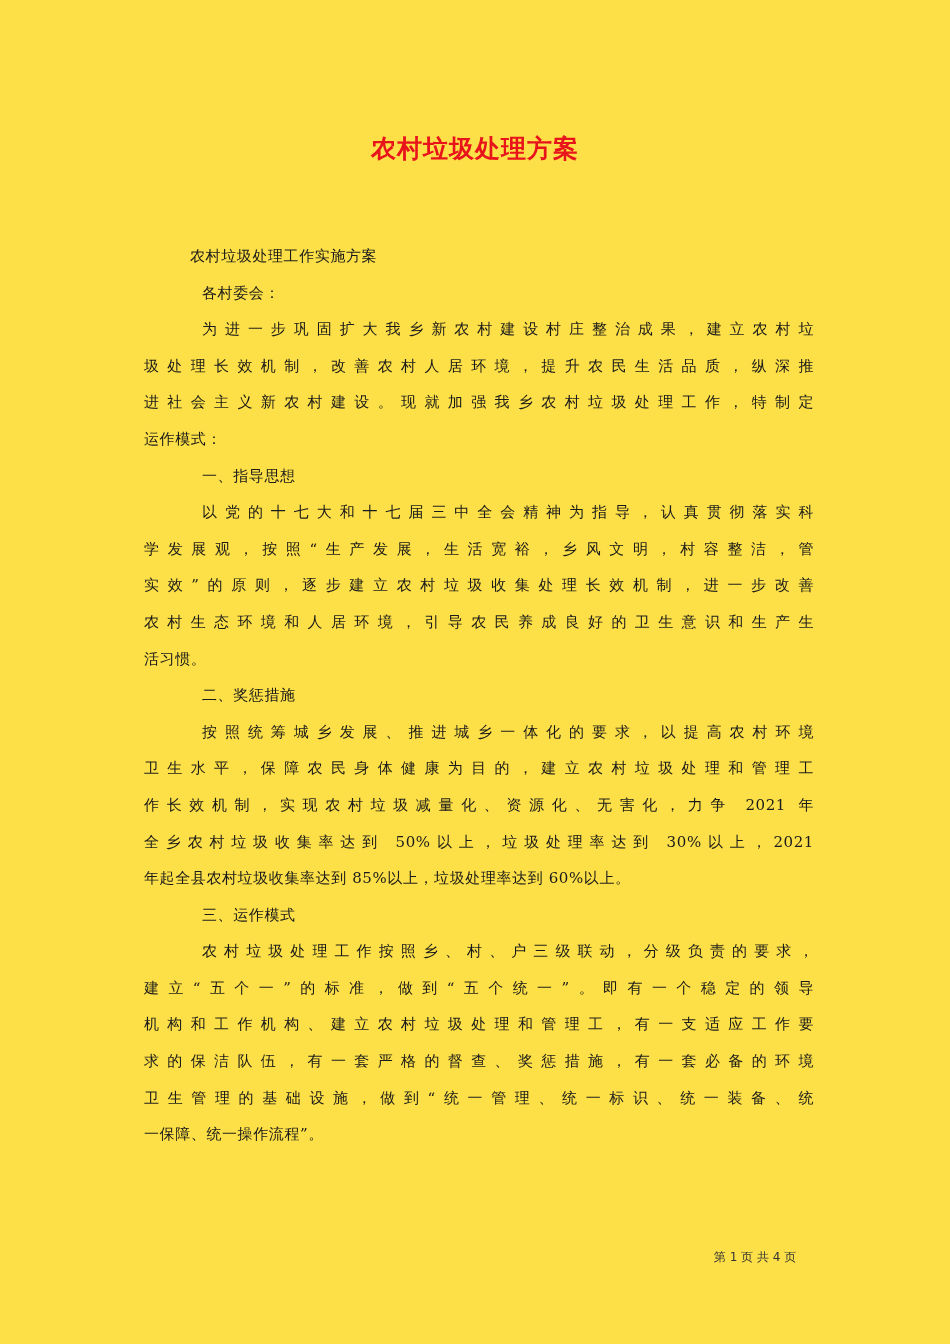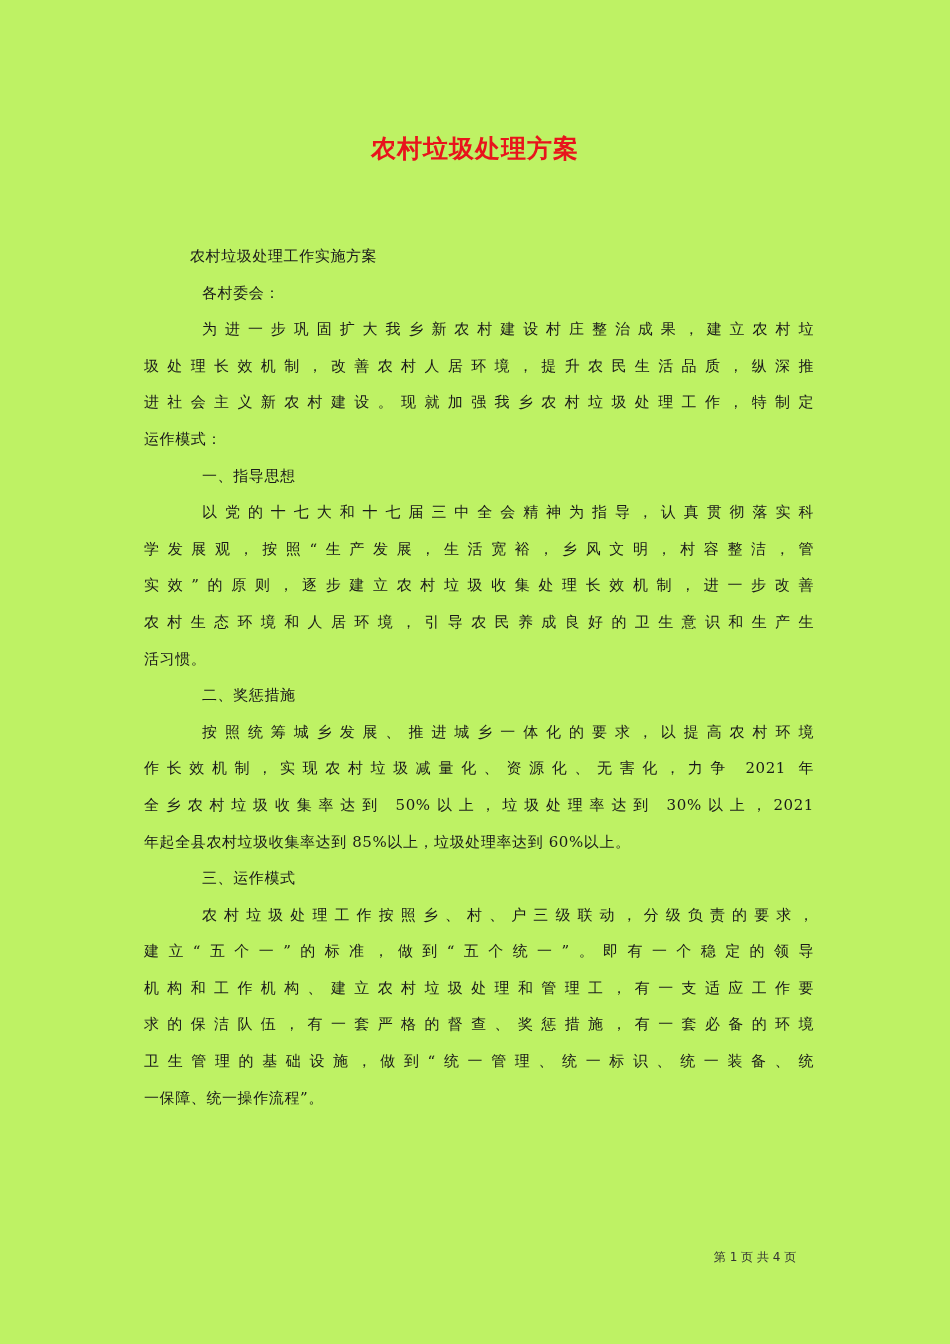--- a/index.html
+++ b/index.html
@@ -13,21 +13,21 @@
       position: relative;
       overflow: hidden;
       font-family: "DejaVu Serif", "Liberation Serif", serif;
       color: #1a1a1a;
     }
     .page {
       position: absolute;
       left: 0; top: 0;
       width: 950px;
       height: 1344px;
-      background: #bef264;
+      background: #fde047;
     }
     .doc-title {
       position: absolute;
       top: 132px;
       left: 0;
       width: 950px;
       text-align: center;
       color: #e8141c;
       font-family: "DejaVu Sans", "Liberation Sans", sans-serif;
       font-size: 25px;
@@ -85,20 +85,21 @@
 
     <div class="line indent-first">一、指导思想</div>
     <div class="line justify indent-first">以党的十七大和十七届三中全会精神为指导，认真贯彻落实科</div>
     <div class="line justify">学发展观，按照“生产发展，生活宽裕，乡风文明，村容整洁，管</div>
     <div class="line justify">实效”的原则，逐步建立农村垃圾收集处理长效机制，进一步改善</div>
     <div class="line justify">农村生态环境和人居环境，引导农民养成良好的卫生意识和生产生</div>
     <div class="line">活习惯。</div>
 
     <div class="line indent-first">二、奖惩措施</div>
     <div class="line justify indent-first">按照统筹城乡发展、推进城乡一体化的要求，以提高农村环境</div>
+    <div class="line justify">卫生水平，保障农民身体健康为目的，建立农村垃圾处理和管理工</div>
     <div class="line justify">作长效机制，实现农村垃圾减量化、资源化、无害化，力争 2021 年</div>
     <div class="line justify">全乡农村垃圾收集率达到 50%以上，垃圾处理率达到 30%以上，2021</div>
     <div class="line">年起全县农村垃圾收集率达到 85%以上，垃圾处理率达到 60%以上。</div>
 
     <div class="line indent-first">三、运作模式</div>
     <div class="line justify indent-first">农村垃圾处理工作按照乡、村、户三级联动，分级负责的要求，</div>
     <div class="line justify">建立“五个一”的标准，做到“五个统一”。即有一个稳定的领导</div>
     <div class="line justify">机构和工作机构、建立农村垃圾处理和管理工，有一支适应工作要</div>
     <div class="line justify">求的保洁队伍，有一套严格的督查、奖惩措施，有一套必备的环境</div>
     <div class="line justify">卫生管理的基础设施，做到“统一管理、统一标识、统一装备、统</div>

